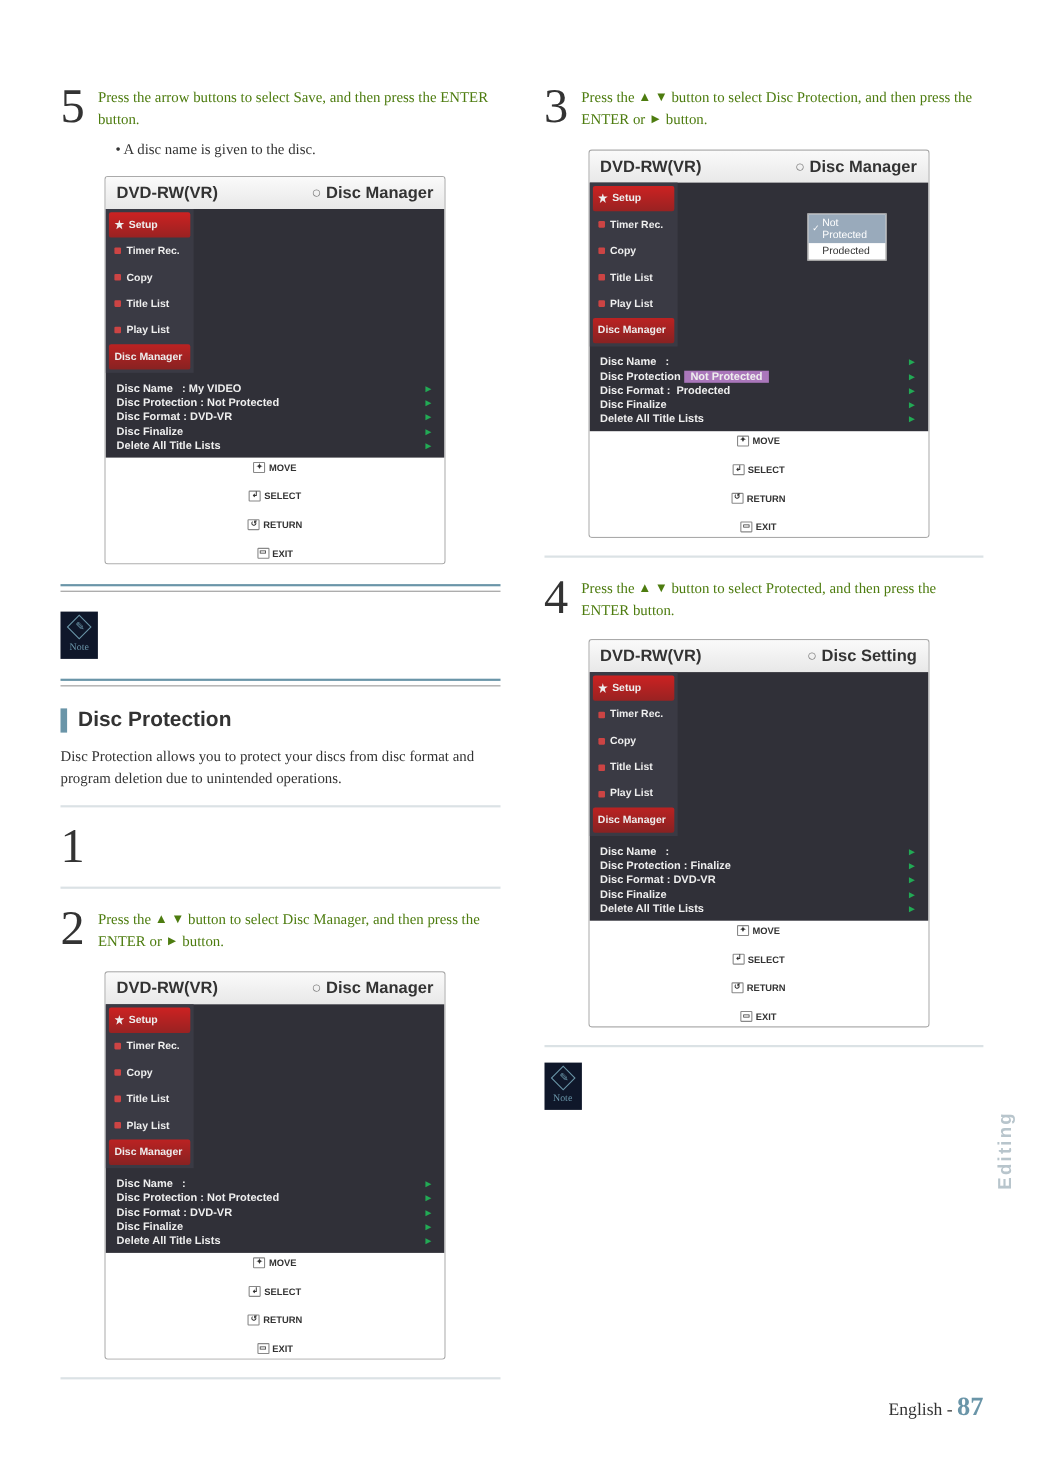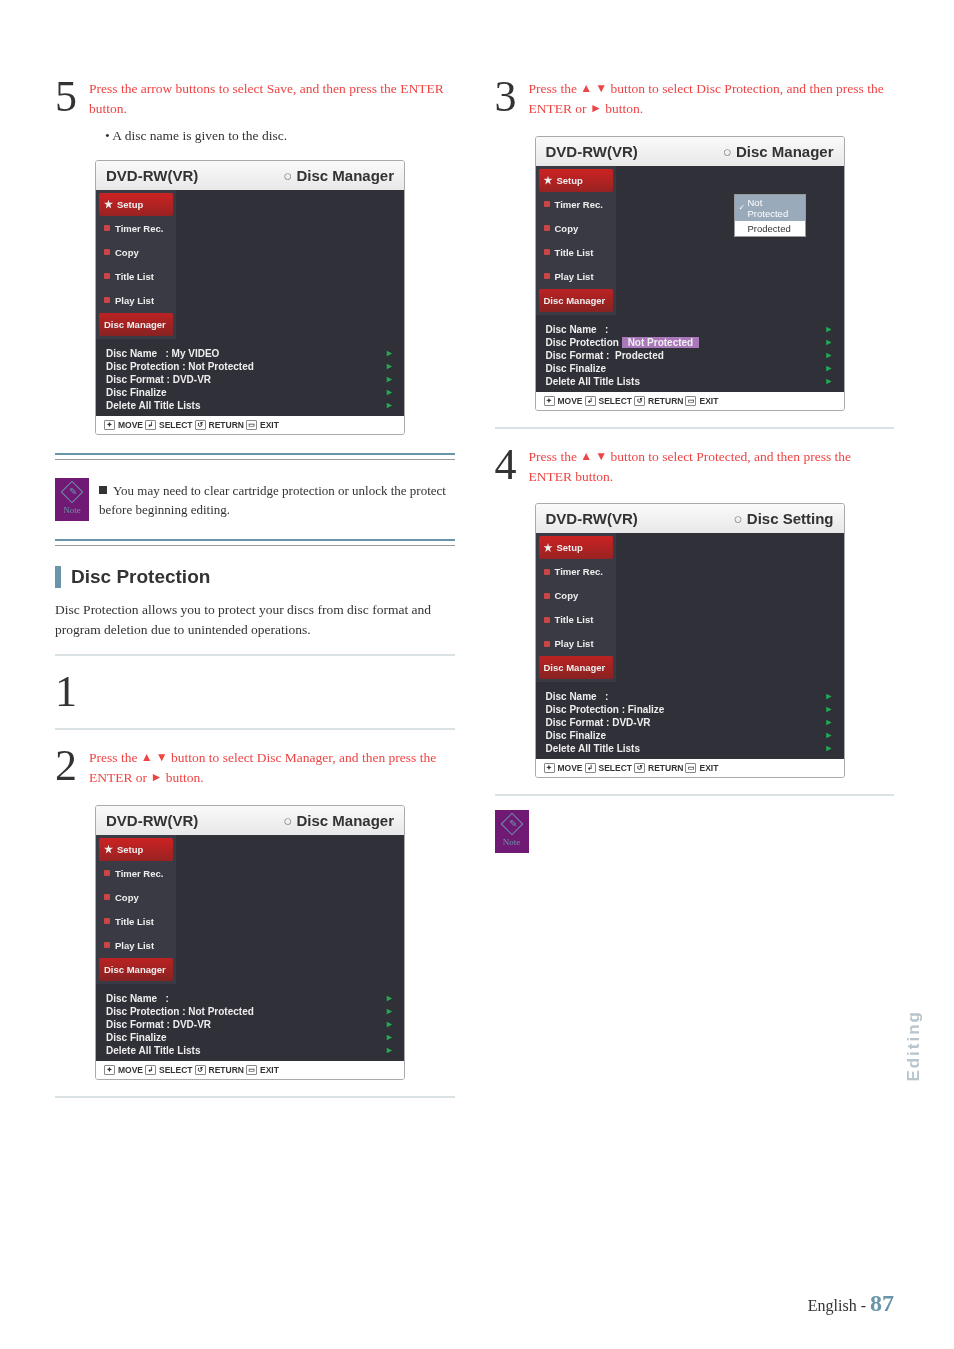--- a/index.html
+++ b/index.html
@@ -21,21 +21,21 @@
 .step-num {
   font-family: Georgia, serif;
   font-size: 44px;
   font-weight: 400;
   color: #333;
   line-height: 1;
   margin-right: 12px;
 }
 .step-text {
   font-size: 13.5px;
-  color: #ef4444;
+  color: #4d7c0f;
   line-height: 1.5;
   padding-top: 4px;
 }
 .bullet-text { font-size: 13.5px; color: #333; margin-left: 50px; margin-top: 3px; }
 .divider-thick { border-top: 2px solid #6a95a8; margin: 18px 0 0 0; }
 .divider-thin { border-top: 1px solid #999; margin: 4px 0 18px 0; }
 .shadow-line { border-top: 2px solid #b8c5cc; margin: 14px 0; opacity: 0.5; }
 
 .osd {
   width: 310px;
@@ -68,54 +68,54 @@
 }
 .side-item.setup { background: linear-gradient(#c22,#922); border-radius: 2px; }
 .side-item.setup::before { content: ""; display:inline-block; width:9px; height:9px; margin-right:4px; background:#eee; clip-path: polygon(50% 0,60% 35%,100% 35%,70% 57%,80% 100%,50% 75%,20% 100%,30% 57%,0 35%,40% 35%); }
 .side-item .dot { width:6px; height:6px; background:#c44; margin-right:5px; border-radius:1px; }
 .side-item.hl { background: linear-gradient(#b22,#822); border-radius: 2px; }
 .osd-main { flex: 1; padding: 8px 4px 4px 8px; color: #eee; font-size: 10px; }
 .osd-row { display: flex; justify-content: space-between; padding: 1px 6px 1px 2px; }
 .osd-row .lbl { font-weight: bold; }
 .osd-row .arr { color: #2a5; font-size: 9px; }
 .osd-row.sel-line .val { background: #a7b; padding: 0 6px; margin-right:3px; }
-.osd-footer { background: #fff; padding: 4px 8px; display: flex; align-items: center; gap: 2px; font-size: 8.5px; font-weight: bold; color: #333; }
+.osd-footer { background: #fff; padding: 4px 8px; display: flex; align-items: center; gap: 16px; font-size: 8.5px; font-weight: bold; color: #333; flex-direction: column; }
 .foot-ico { display:inline-flex; align-items:center; gap:3px; }
 .ico-box { display:inline-block; width:11px; height:10px; border:1px solid #888; font-size:7px; text-align:center; line-height:8px; border-radius:1px; }
 
 .popup {
   position: absolute;
   right: 38px;
   top: 28px;
   width: 72px;
   background: #fff;
   border: 1px solid #999;
   font-size: 9.5px;
 }
 .pop-item { padding: 2px 4px; display: flex; align-items: center; gap:3px; }
 .pop-item.sel { background: #9ab; color: #fff; }
 .pop-item::before { content:""; display:inline-block; width:6px; }
 .pop-item.sel::before { content:"✓"; color:#fff; font-size:8px; }
 
 .note-box { display: flex; align-items: flex-start; gap: 10px; margin: 8px 0; }
 .note-box.wide { margin-left: 0; }
-.note-icon-col { width: 34px; align-items: center; display: flex; flex-direction: column; background: #701a75; padding: 6px 3px; font-family: Liberation Serif, serif; }
+.note-icon-col { width: 34px; align-items: center; display: flex; flex-direction: column; background: #0f172a; padding: 6px 3px; font-family: Liberation Serif, serif; }
 .note-diamond { border: 1.3px solid #6a95a8; width: 16px; height: 16px; transform: rotate(45deg); position: relative; }
 .note-diamond::after { content: "✎"; position: absolute; transform: rotate(-45deg); font-size: 10px; top: 0px; left: 3px; color: #6a95a8; }
 .note-icon-col .lbl { font-size: 9px; color: #6a95a8; margin-top: 5px; }
 .note-text { font-size: 13px; line-height: 1.5; flex: 1; padding-top: 3px; }
 .sq { display:inline-block; width:8px; height:8px; background:#333; margin-right:6px; vertical-align: 1px; }
 
 .section-heading { display: flex; align-items: center; gap: 10px; margin: 20px 0 12px 0; }
 .section-bar { width: 6px; height: 22px; background: #6a95a8; }
 .section-title { font-family: Arial, Helvetica, sans-serif; font-weight: bold; font-size: 19px; color: #333; }
 
 .section-desc { font-size: 13.5px; line-height: 1.5; margin-bottom: 6px; }
 
-.footer { position: absolute; bottom: 32px; right: 60px; font-size: 16px; }
+.footer { position: absolute; bottom: 56px; right: 60px; font-size: 16px; }
 .footer .pagenum { font-size: 24px; font-weight: bold; color: #6a95a8; }
 .side-tab {
   position: absolute;
   right: 30px;
   top: 1010px;
   font-family: Arial, sans-serif;
   font-weight: bold;
   font-size: 17px;
   color: #b8c5cc;
   writing-mode: vertical-rl;
@@ -206,21 +206,20 @@
     </div>
 
     <div class="divider-thick"></div>
       <div class="divider-thin"></div>
 
     <div class="note-box">
       <div class="note-icon-col">
         <div class="note-diamond"></div>
         <div class="lbl">Note</div>
       </div>
-      <div class="note-text"><span class="sq"></span><span>You may need to clear cartridge protection or unlock the protect before beginning editing.</span></div>
     </div>
 
     <div class="divider-thick"></div>
       <div class="divider-thin"></div>
 
     <div class="section-heading">
       <div class="section-bar"></div>
       <div class="section-title">Disc Protection</div>
     </div>
     <div class="section-desc">Disc Protection allows you to protect your discs from disc format and program deletion due to unintended operations.</div>

